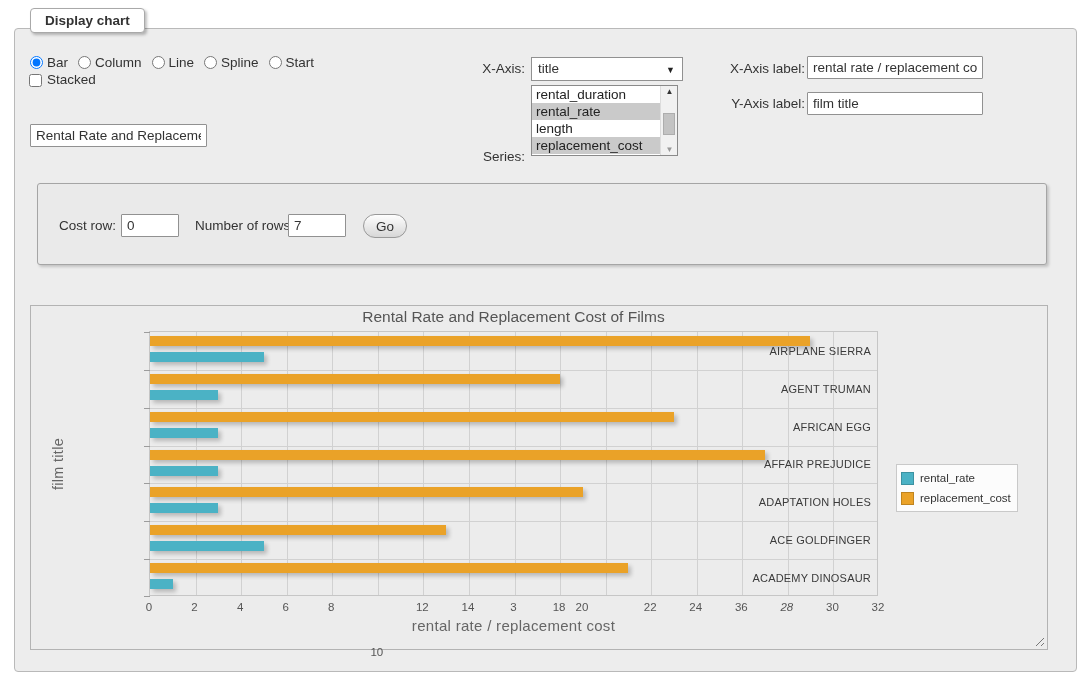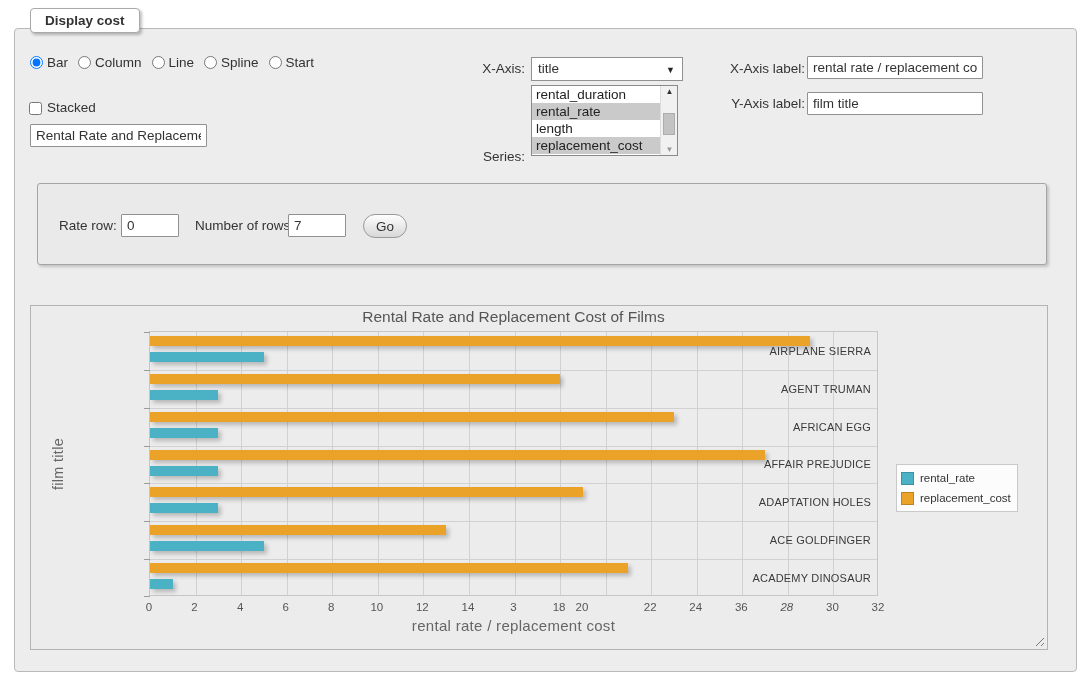--- a/index.html
+++ b/index.html
@@ -12,21 +12,21 @@
   .legend-box { position:absolute; left:30px; top:8px; z-index:5; background:#fff;
     border:1px solid #a9a9a9; border-radius:4px; padding:4px 14px; font-size:13.5px;
     font-weight:bold; color:#333; box-shadow:2px 2px 3px rgba(0,0,0,0.25); }
 
   .ctl-label { position:absolute; font-size:13.5px; color:#333; line-height:23px; }
   .right-align { text-align:right; }
 
   
   .radio-row { position:absolute; left:16px; top:27px; display:flex; gap:10px; align-items:center; }
   .radio-item { display:flex; align-items:center; gap:4px; font-size:13.5px; color:#333; cursor:default; }
-  .check-row { position:absolute; left:15px; top:72px; display:flex; align-items:flex-end; gap:5px; font-size:13.5px; color:#333; }
+  .check-row { position:absolute; left:15px; top:44px; display:flex; align-items:flex-end; gap:5px; font-size:13.5px; color:#333; }
 
   input[type=text] { background:#fff; border:1px solid #919191; border-radius:1px;
     font-family:"Liberation Sans", sans-serif; font-size:13.5px; color:#333; padding:2px 5px;
     white-space:nowrap; overflow:hidden; }
 
   .title-input { position:absolute; left:16px; top:96px; width:177px; height:23px; }
 
   
   .dropdown { position:absolute; left:517px; top:29px; width:152px; height:24px; background:#fff;
     border:1px solid #919191; font-size:13.5px; color:#333; line-height:22px; padding-left:6px; }
@@ -87,21 +87,21 @@
   .legend-text { font-size:11.5px; color:#333; white-space:nowrap; }
   .resize-handle { position:absolute; right:3px; bottom:3px; width:11px; height:11px;
     background:repeating-linear-gradient(135deg, #777 0 1px, transparent 1px 3.2px);
     clip-path:polygon(100% 0, 100% 100%, 0 100%); }
 </style>
 </head>
 <body>
 
 <div id="stage">
   <div class="fieldset"></div>
-  <div class="legend-box">Display cost</div>
+  <div class="legend-box">Display chart</div>
 
   <div style="position:absolute; left:14px; top:28px; width:1063px; height:592px;">
 
     <div class="radio-row">
         <label class="radio-item">
           <input type="radio" name="ctype" checked="" style="">
           <span>Bar</span>
         </label>
         <label class="radio-item">
           <input type="radio" name="ctype" style="">
@@ -149,21 +149,21 @@
       </div>
     </div>
 
     <div class="ctl-label right-align xaxis-field-label">X-Axis label:</div>
     <input type="text" class="xaxis-field" value="rental rate / replacement cost" style="">
 
     <div class="ctl-label right-align yaxis-field-label">Y-Axis label:</div>
     <input type="text" class="yaxis-field" value="film title" style="">
 
     <div class="rows-panel">
-      <div class="ctl-label startrow-label">Rate row:</div>
+      <div class="ctl-label startrow-label">Cost row:</div>
       <input type="text" class="startrow-input" value="0" style="">
       <div class="ctl-label numrows-label">Number of rows:</div>
       <input type="text" class="numrows-input" value="7" style="">
       <button class="go-btn">Go</button>
     </div>
 
     <div class="chart-box">
       <div class="chart-title">Rental Rate and Replacement Cost of Films</div>
       <div class="yaxis-title">film title</div>
       <div class="plot">
@@ -228,21 +228,21 @@
             <div class="legend-swatch" style="background: rgb(234, 162, 40);"></div>
             <div class="legend-text">replacement_cost</div>
           </div>
         </div>
       <div class="resize-handle"></div>
     <div class="xtick-label" style="left: 118px;">0</div>
         <div class="xtick-label" style="left: 163.562px;">2</div>
         <div class="xtick-label" style="left: 209.125px;">4</div>
         <div class="xtick-label" style="left: 254.688px;">6</div>
         <div class="xtick-label" style="left: 300.25px;">8</div>
-        <div class="xtick-label" style="left: 345.812px;">10</div>
+        <div class="xtick-label" style="left: 345.812px; margin-top: 45px;">10</div>
         <div class="xtick-label" style="left: 391.375px;">12</div>
         <div class="xtick-label" style="left: 436.938px;">14</div>
         <div class="xtick-label" style="left: 482.5px;">3</div>
         <div class="xtick-label" style="left: 528.062px;">18</div>
         <div class="xtick-label" style="left: 551px;">20</div>
         <div class="xtick-label" style="left: 619.188px;">22</div>
         <div class="xtick-label" style="left: 664.75px;">24</div>
         <div class="xtick-label" style="left: 710.312px;">36</div>
         <div class="xtick-label" style="left: 755.875px; font-style: italic;">28</div>
         <div class="xtick-label" style="left: 801.438px;">30</div>

